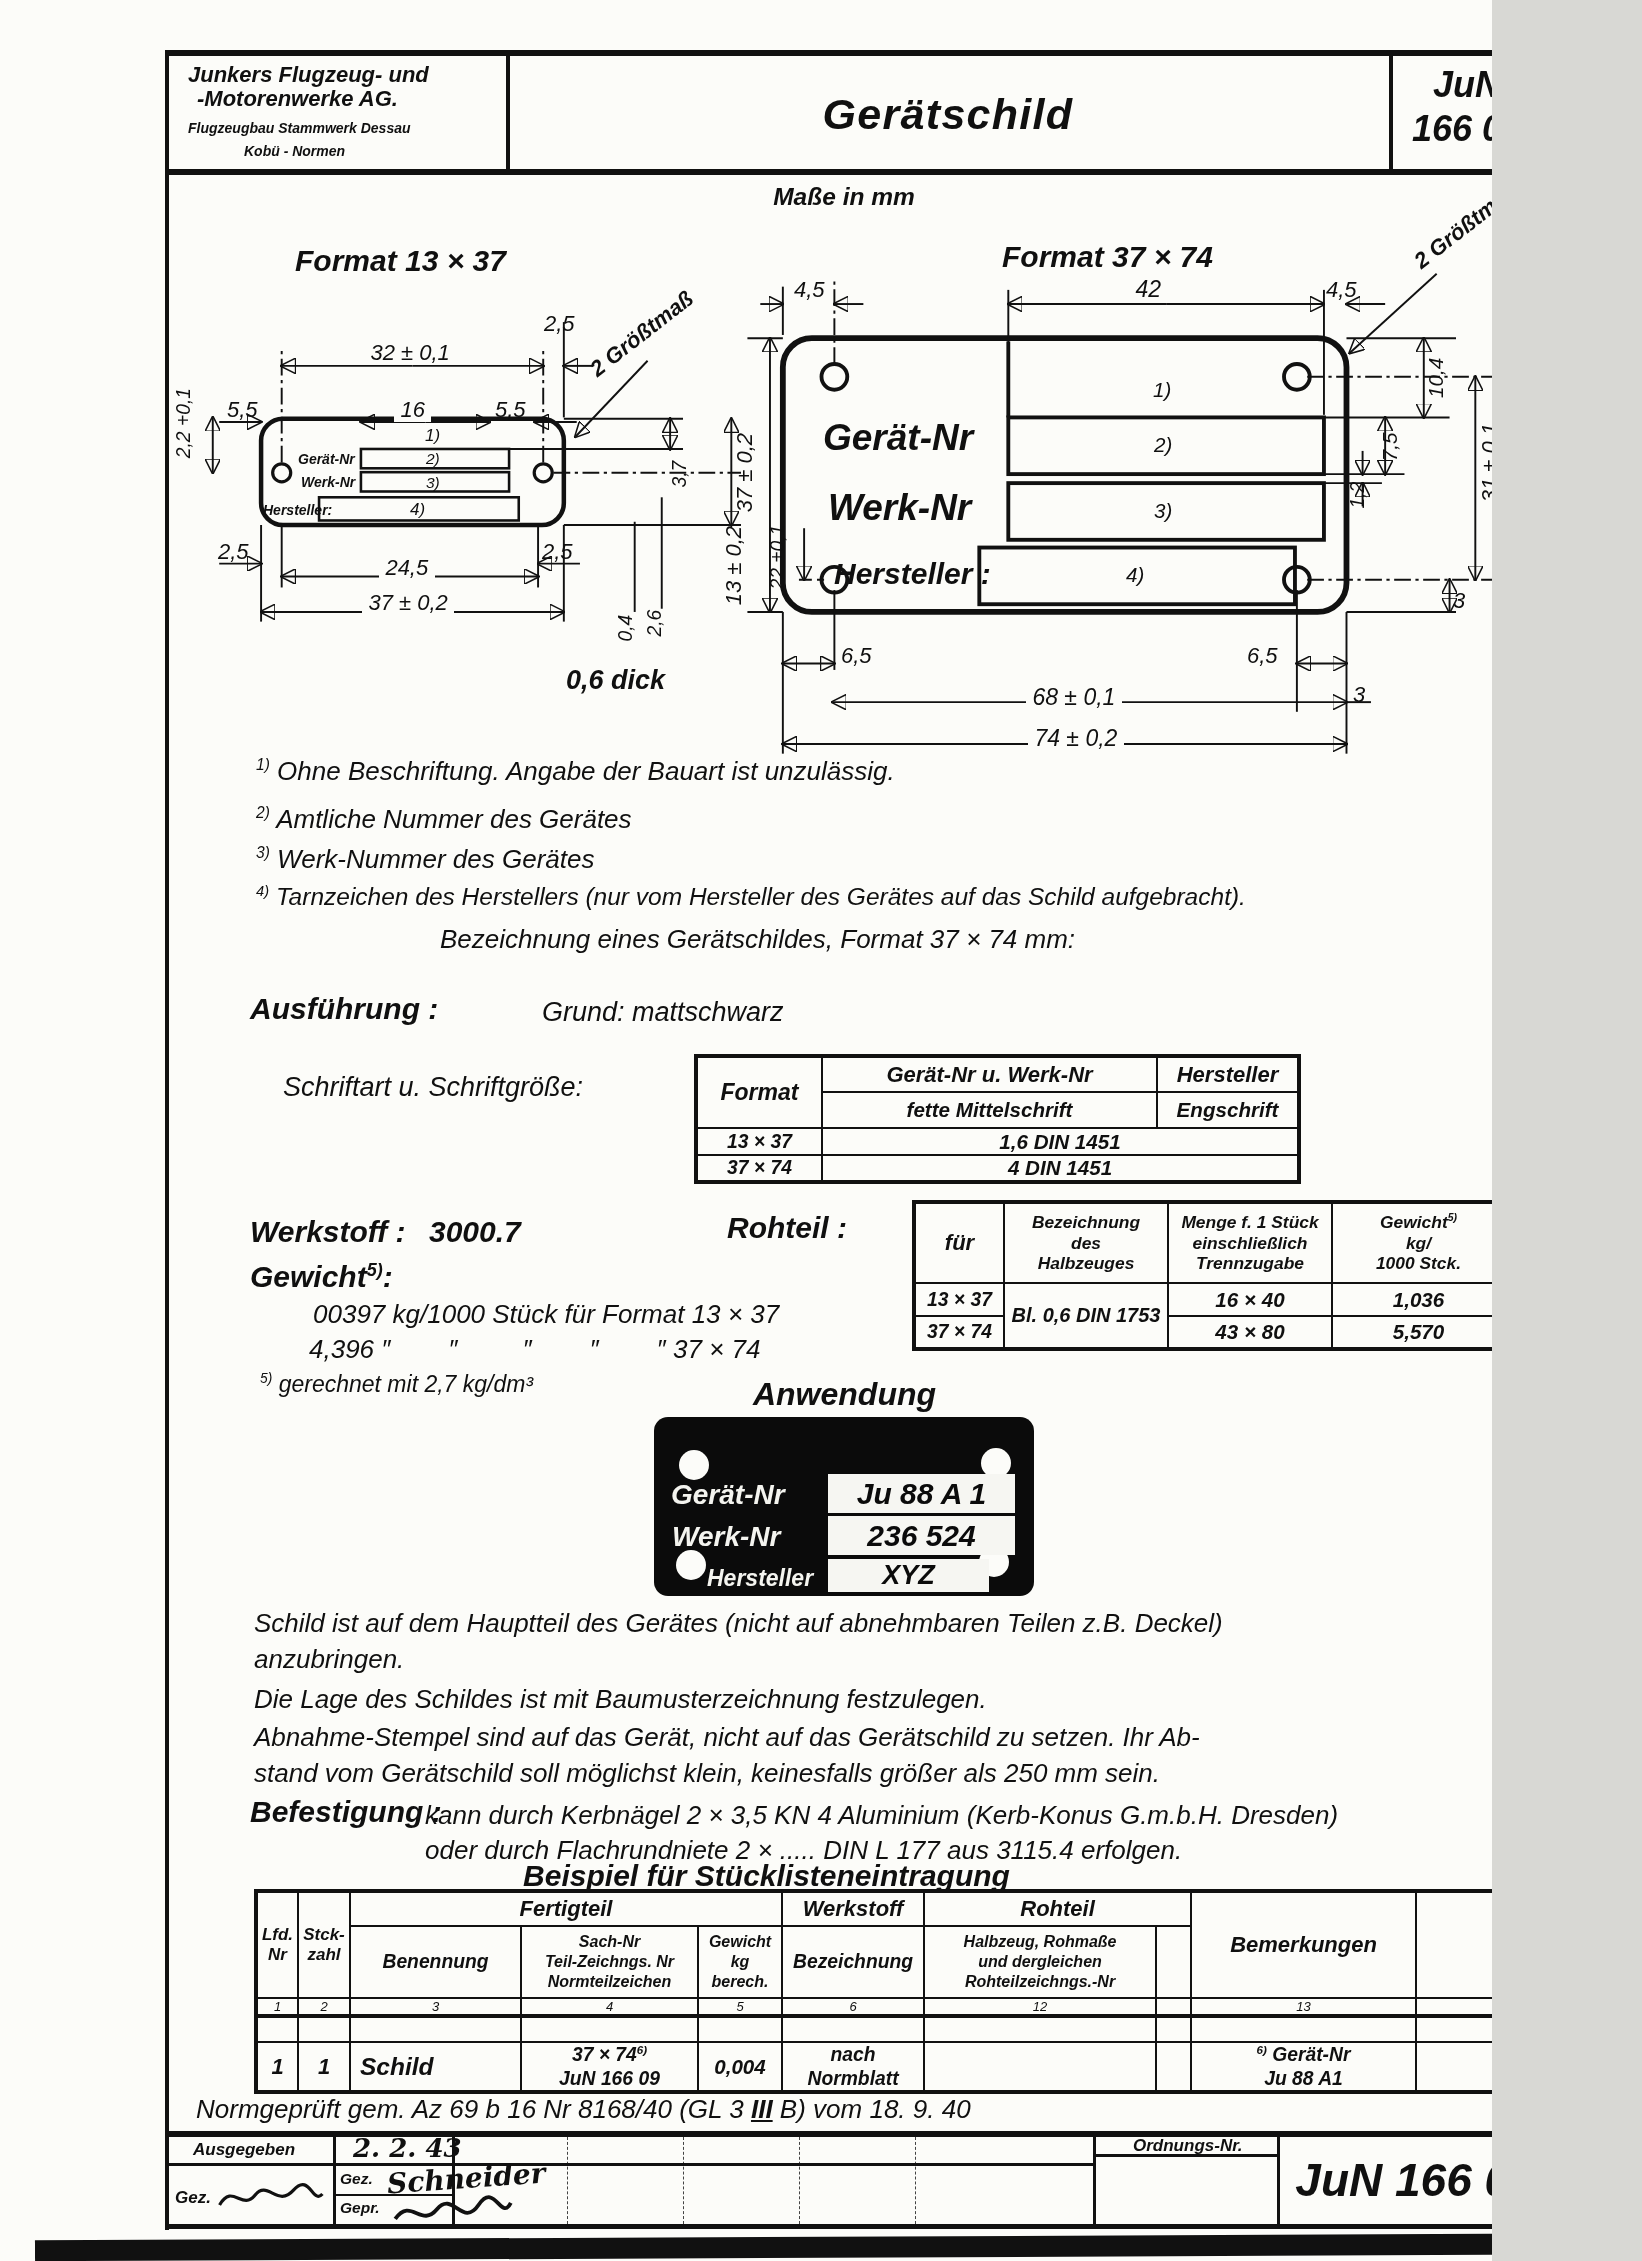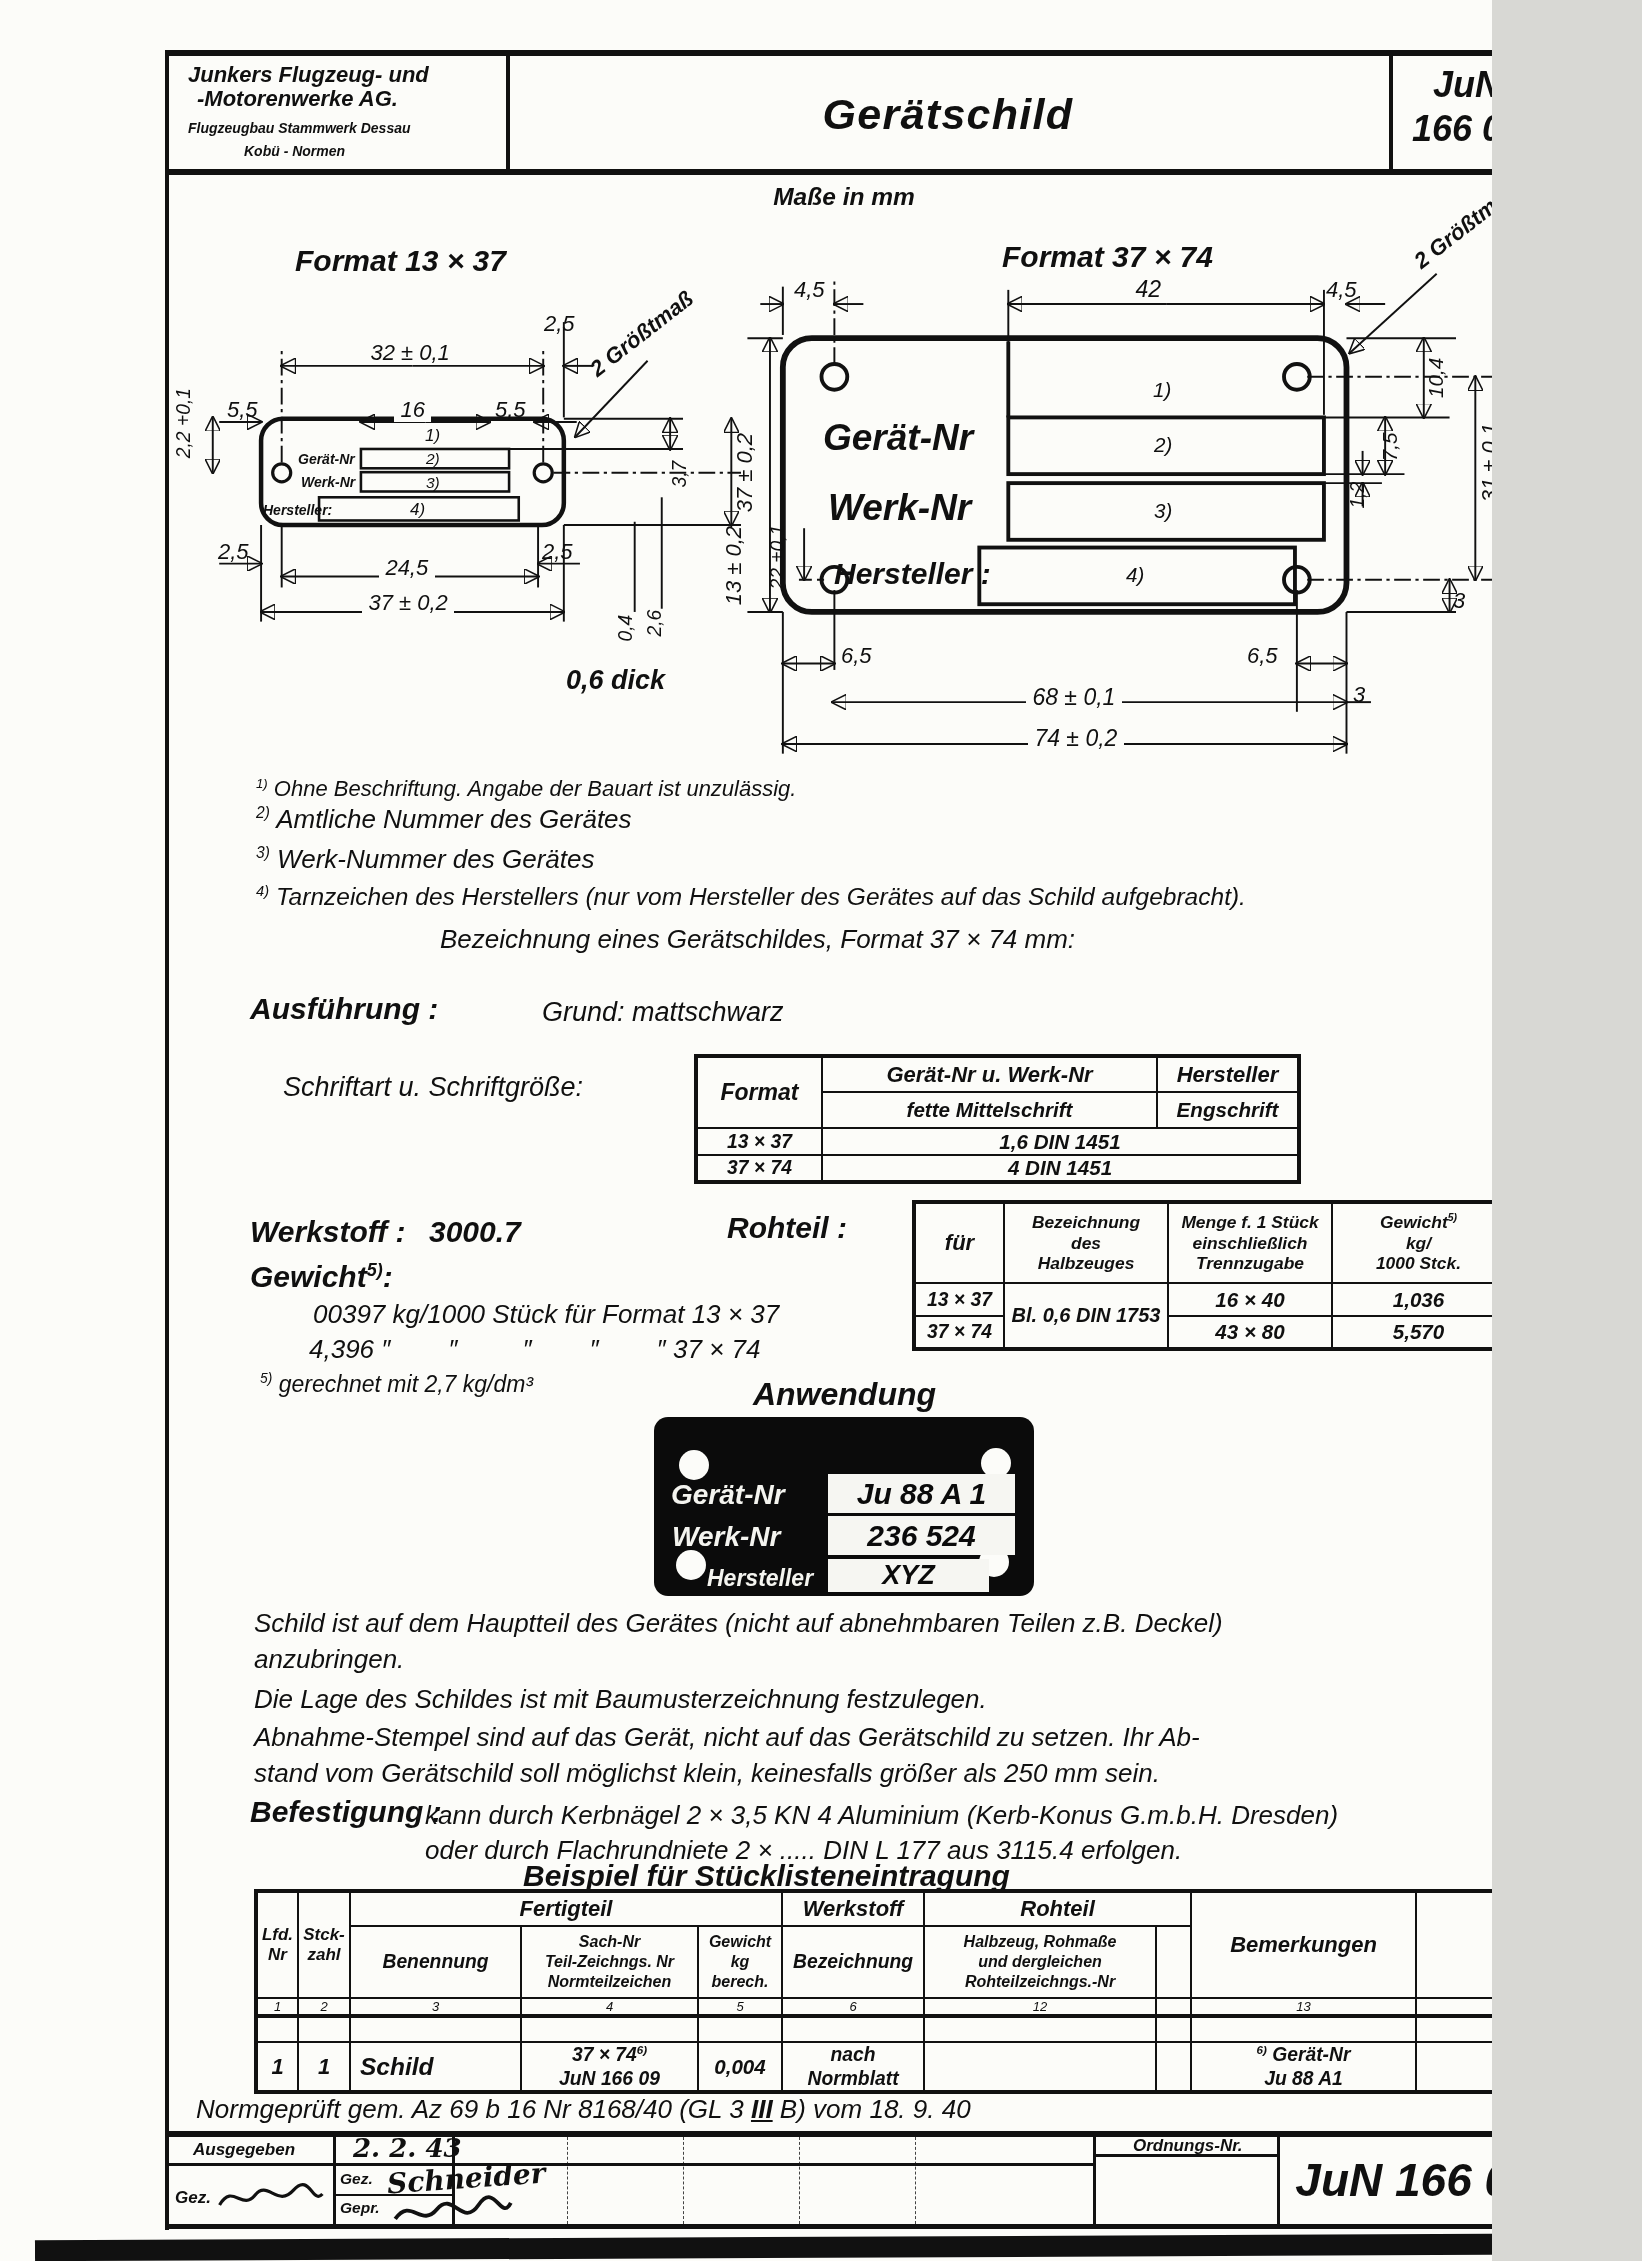--- a/index.html
+++ b/index.html
@@ -192,21 +192,21 @@
   <span class="t r90" style="left:1450px;top:450px;font-size:22px;">31 ± 0,1</span>
   <span class="t r90" style="left:705px;top:460px;font-size:22px;">37 ± 0,2</span>
   <span class="t r90" style="left:746px;top:546px;font-size:19.3px;">22 +0,1</span>
   <span class="t" style="left:1453px;top:588px;font-size:22px;">3</span>
   <span class="t" style="left:841px;top:643px;font-size:22px;">6,5</span>
   <span class="t" style="left:1247px;top:643px;font-size:22px;">6,5</span>
   <span class="t bgw" style="left:1026px;top:684px;font-size:23px;">68 ± 0,1</span>
   <span class="t" style="left:1353px;top:682px;font-size:22px;">3</span>
   <span class="t bgw" style="left:1028px;top:725px;font-size:23px;">74 ± 0,2</span>
 
-  <span class="t" style="left:256px;top:776px;font-size:22px;text-align:right;"><sup class="mk">1)</sup> <span>Ohne Beschriftung.  Angabe der Bauart ist unzulässig.</span></span>
+  <span class="t" style="left:256px;top:756px;font-size:26px;text-align:right;"><sup class="mk">1)</sup> <span>Ohne Beschriftung.  Angabe der Bauart ist unzulässig.</span></span>
   <span class="t" style="left:256px;top:804px;font-size:26px;"><sup class="mk">2)</sup> <span>Amtliche Nummer des Gerätes</span></span>
   <span class="t" style="left:256px;top:844px;font-size:26px;"><sup class="mk">3)</sup> <span>Werk-Nummer des Gerätes</span></span>
   <span class="t" style="left:256px;top:883px;font-size:24.5px;"><sup class="mk">4)</sup> <span>Tarnzeichen des Herstellers (nur vom Hersteller des Gerätes auf das Schild aufgebracht).</span></span>
 
   <span class="t c" style="left:258px;top:925px;width:999px;font-size:26px;">Bezeichnung  eines  Gerätschildes, Format 37 × 74 mm:</span>
 
   <span class="t b" style="left:250px;top:992px;font-size:30px;">Ausführung :</span>
   <span class="t" style="left:542px;top:997px;font-size:27px;">Grund:  mattschwarz</span>
   <span class="t" style="left:283px;top:1072px;font-size:27px;">Schriftart u. Schriftgröße:</span>
 

